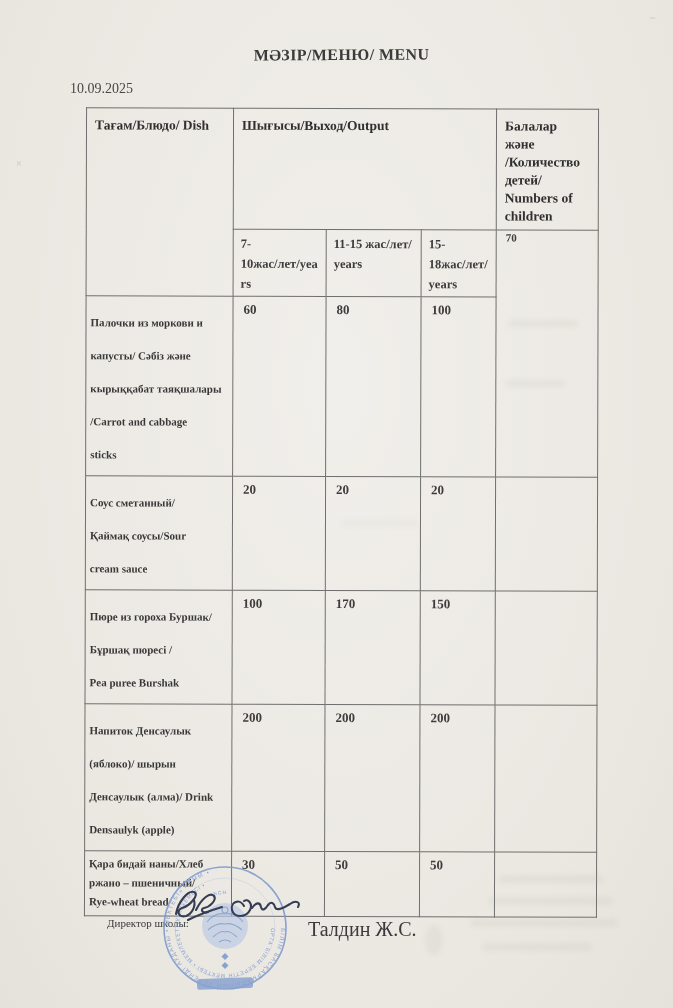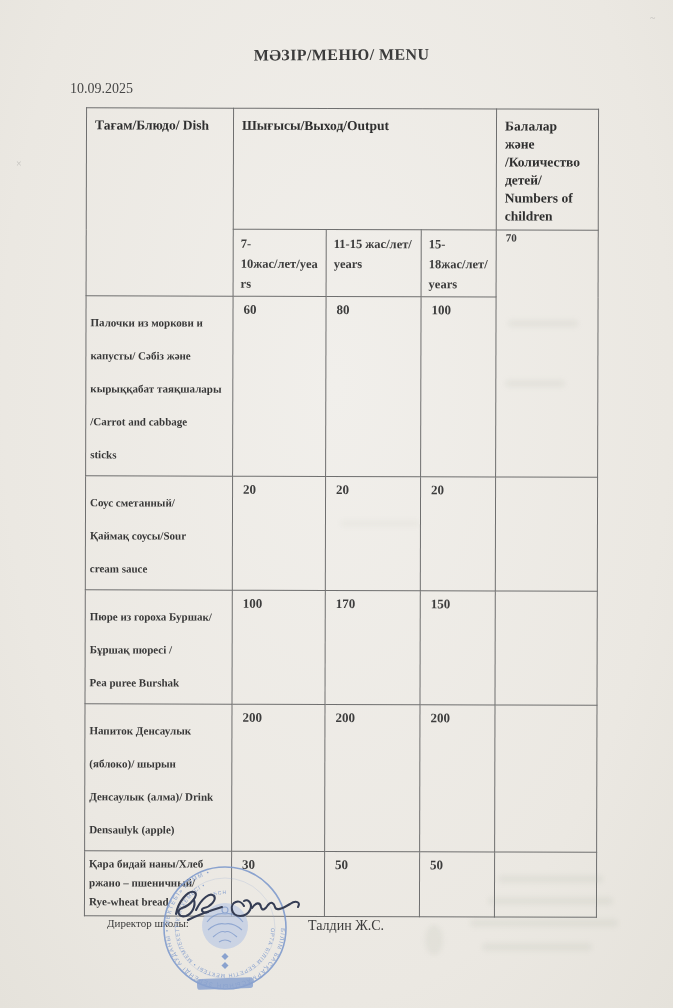--- a/index.html
+++ b/index.html
@@ -71,21 +71,21 @@
     vertical-align:middle;
     font-size:11px;
     padding-left:9px;color:#3d3d3d;
   }
   .footer-label{
     position:absolute;left:75px;top:917px;
     font-size:11px;color:#3b3b3b;margin-left:32px;
   }
   .footer-name{
     position:absolute;left:308px;top:918px;
-    font-size:14px;color:#3b3b3b;
+    font-size:20px;color:#3b3b3b;
   }
   .stamp-wrap{
     position:absolute;left:145px;top:852px;
     width:164px;height:152px;
   }
   .sig-wrap{
     position:absolute;left:168px;top:880px;
     width:140px;height:60px;
   }
   .smudge{

